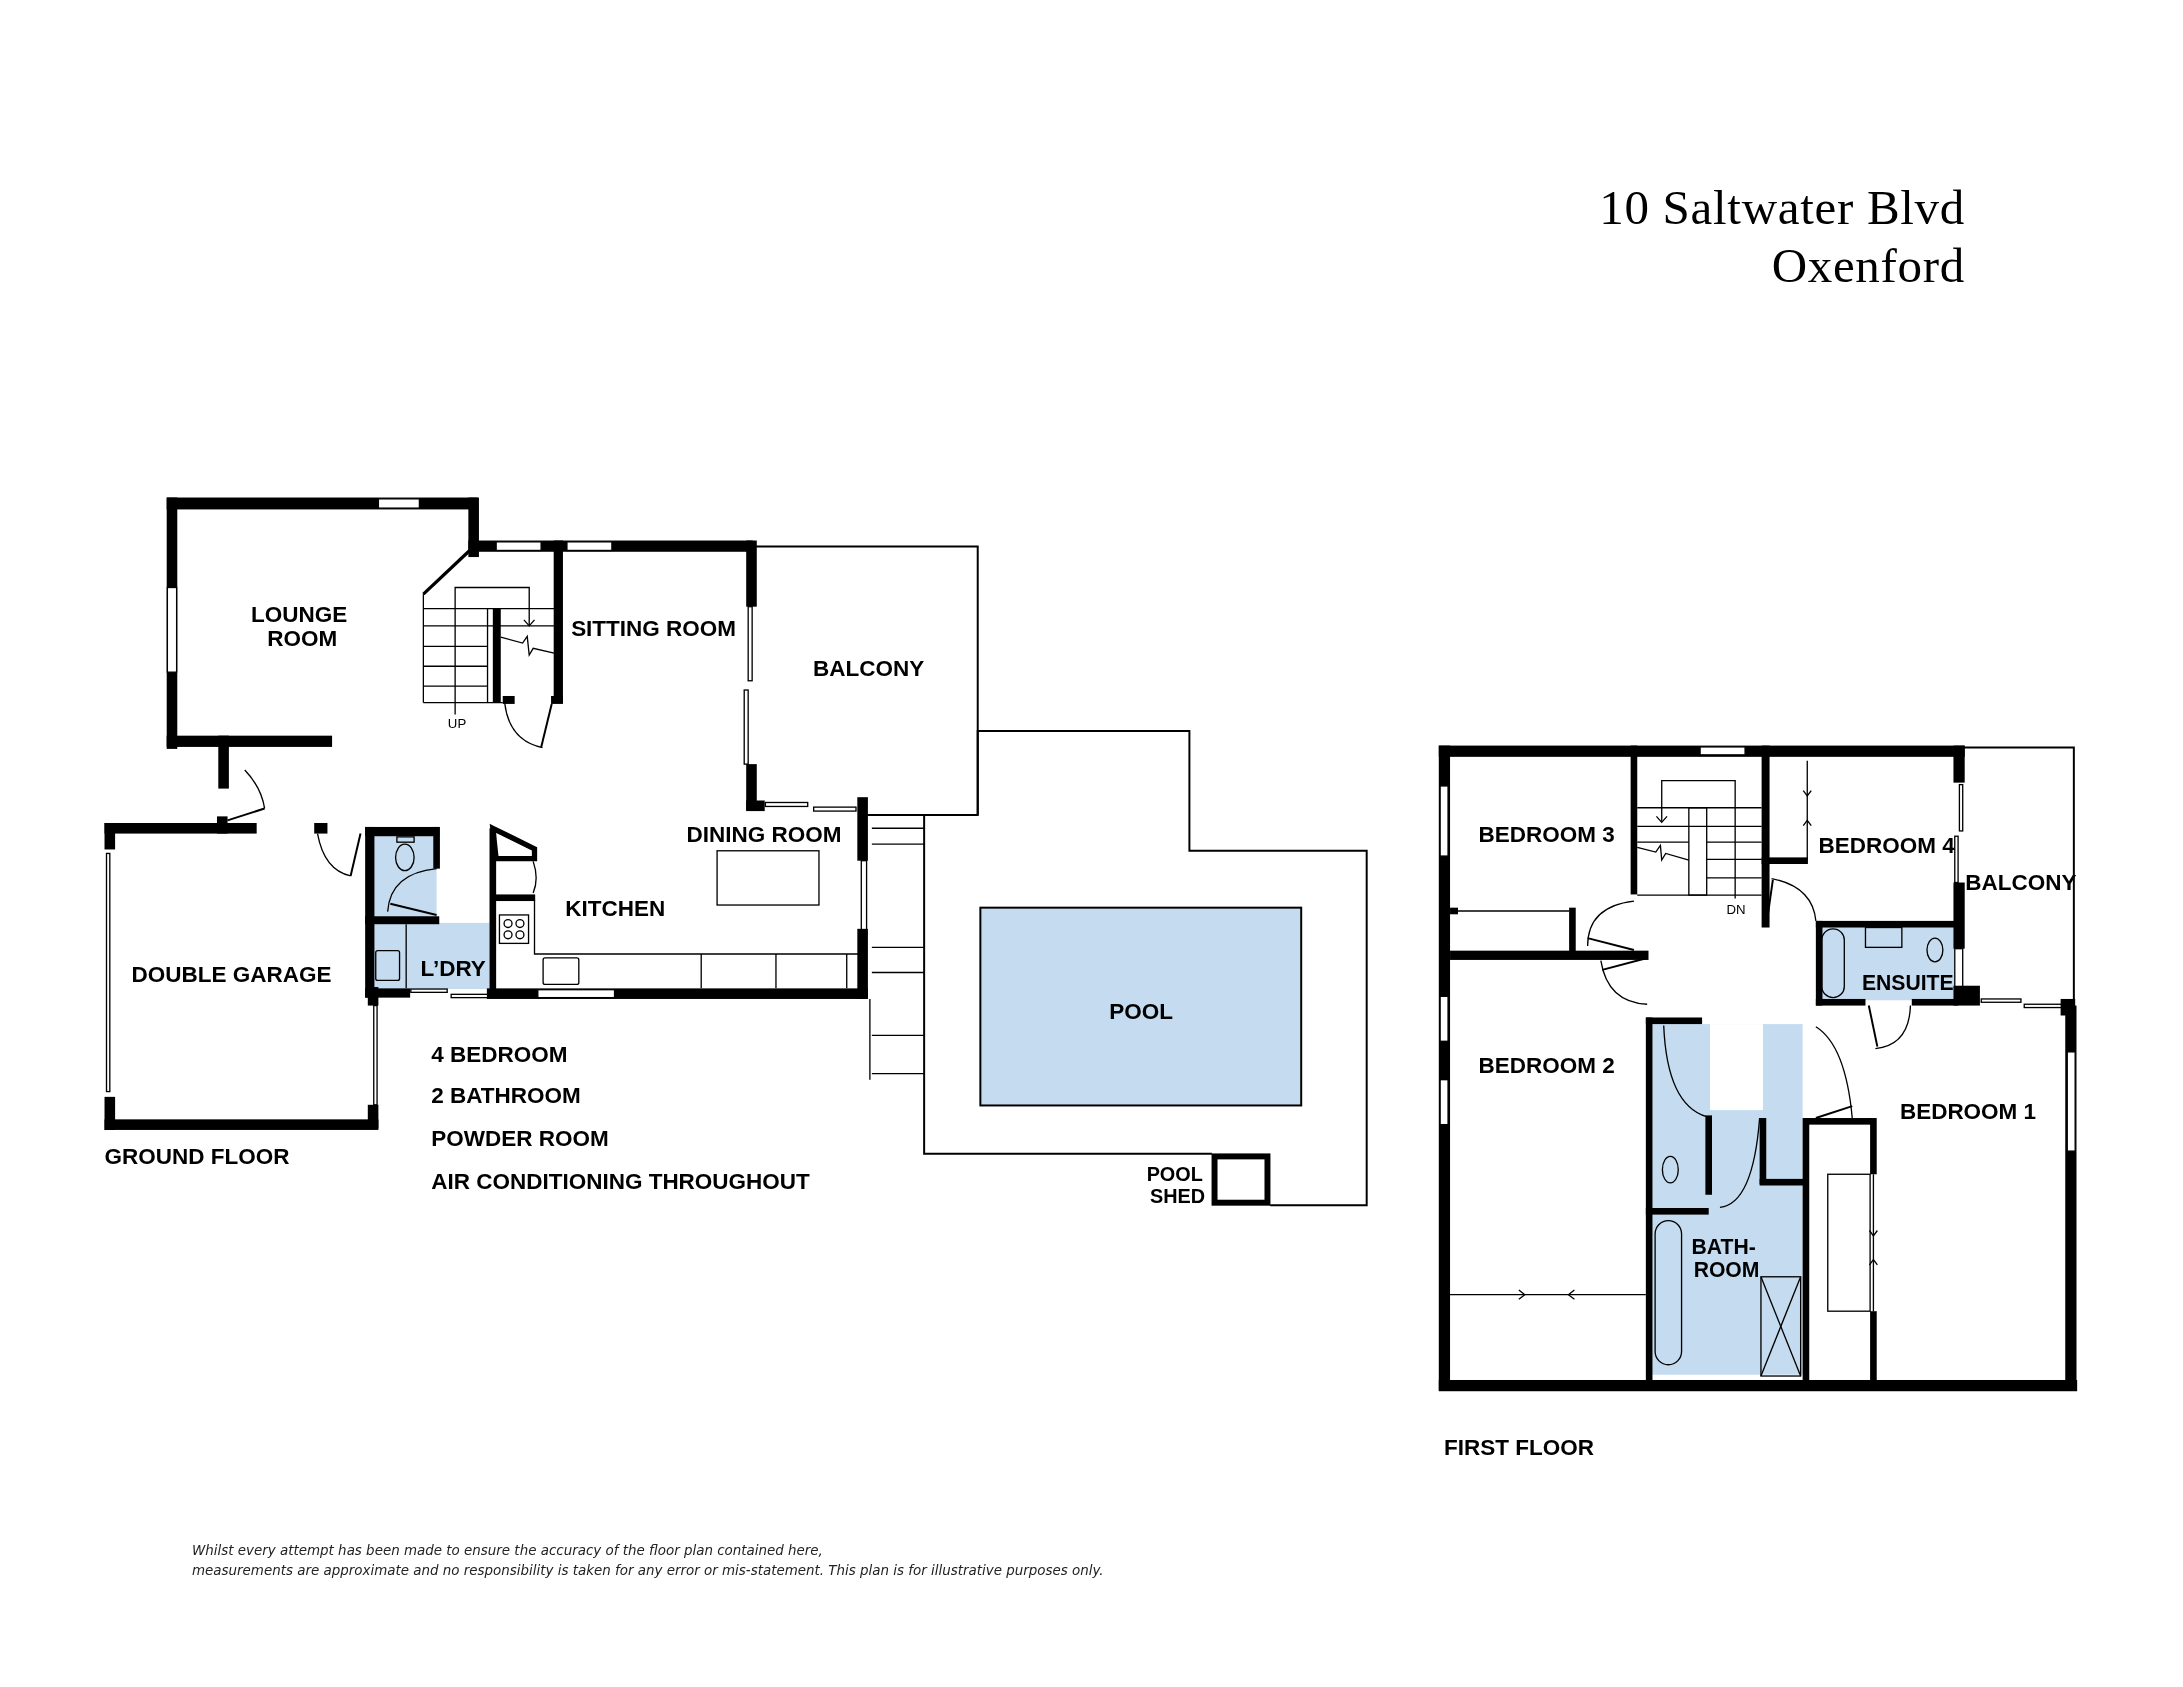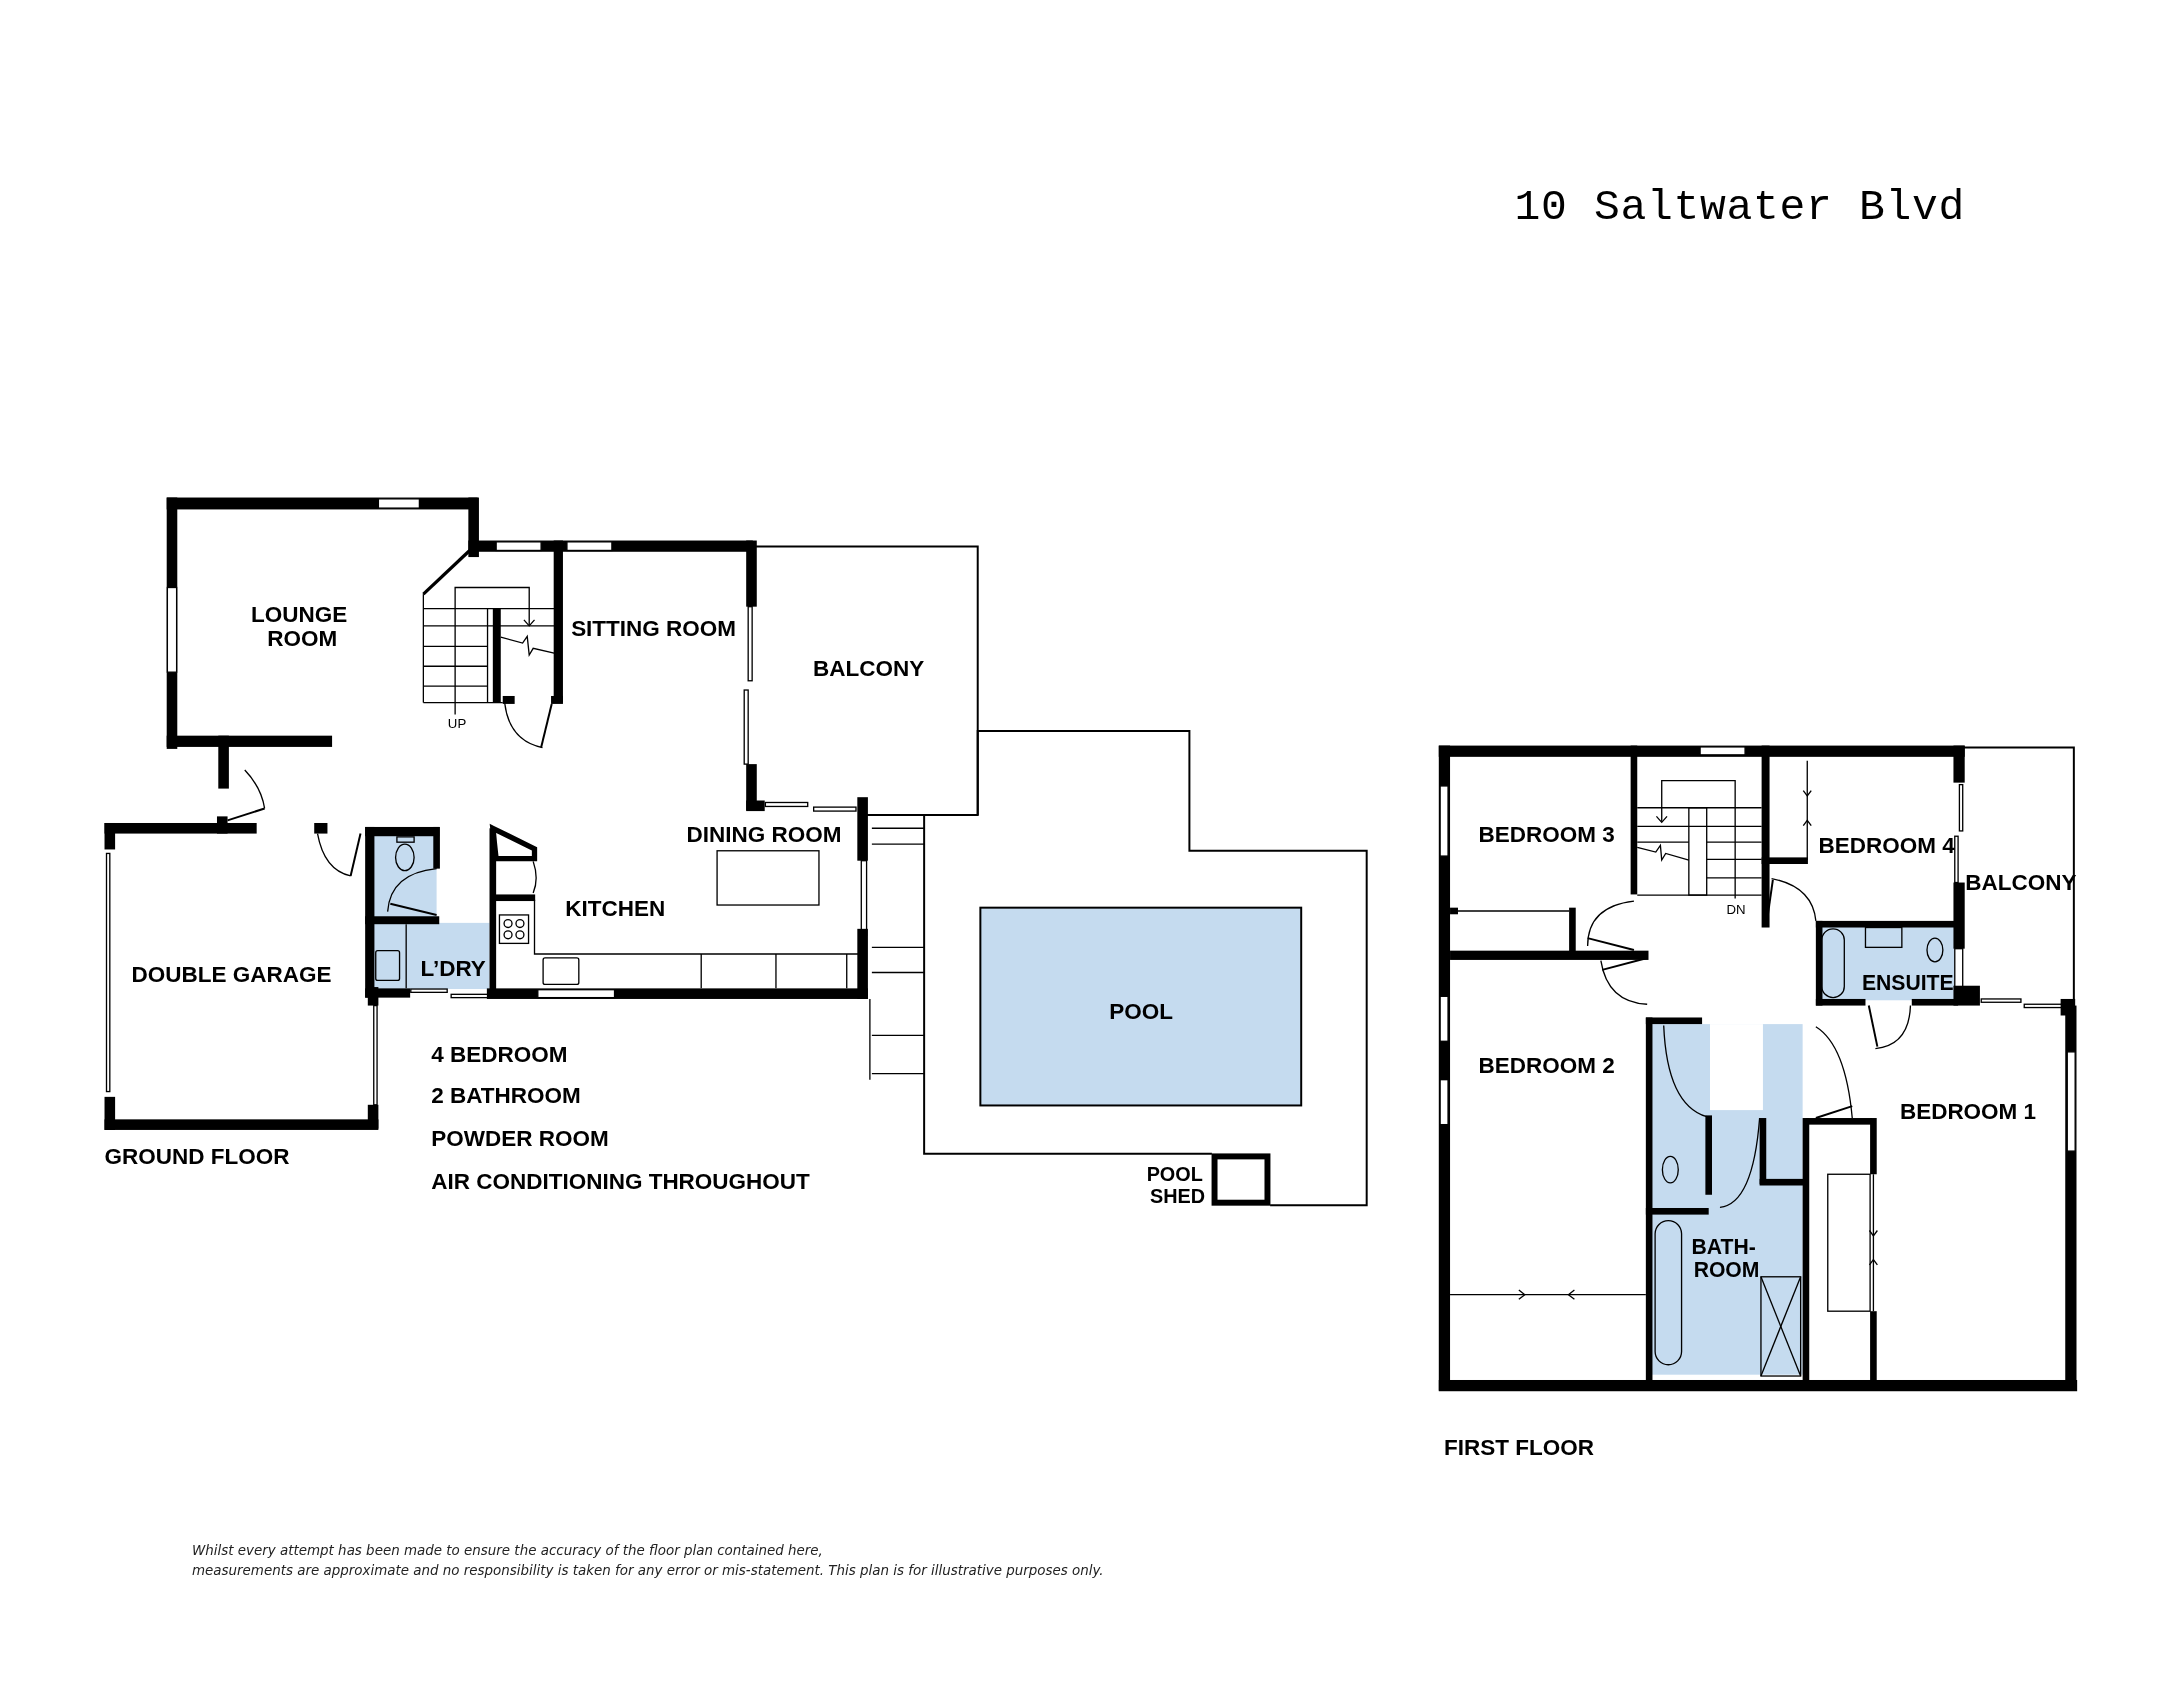--- a/index.html
+++ b/index.html
@@ -1,35 +1,36 @@
 <!DOCTYPE html>
 <html style="font-size:10.6px"><head>
 <meta charset="utf-8">
 <style>
   html, body { margin: 0; padding: 0; background: #ffffff; }
   body { width: 2183px; height: 1687px; position: relative; overflow: hidden; font-family: "Liberation Sans", sans-serif; }
   #plan { position: absolute; left: 0; top: 0; width: 2183px; height: 1687px; }
   .title-block { position: absolute; right: 218px; top: 179px; text-align: right; color: #000; }
-  .title-line { font-family: Liberation Mono, monospace; font-size: 43px; line-height: 58px; font-weight: 300; letter-spacing: 0.7px; }
+  .title-line { font-family: Liberation Serif, serif; font-size: 49px; line-height: 58px; font-weight: 300; letter-spacing: 0.7px; }
   .room-label { font-family: "Liberation Sans", sans-serif; font-weight: bold; font-size: 34px; fill: #000; }
   .small-label { font-family: "Liberation Sans", sans-serif; font-size: 20px; fill: #000; }
   .floor-label { font-family: "Liberation Sans", sans-serif; font-weight: bold; font-size: 34px; fill: #000; }
   .feature { font-family: "Liberation Sans", sans-serif; font-weight: bold; font-size: 34px; fill: #000; }
   .disclaimer { position: absolute; left: 192px; top: 1540px; font-family: "DejaVu Sans", sans-serif; font-style: italic; font-size: 14.6px; line-height: 20px; color: #222; transform: scaleX(0.92); transform-origin: left top; }
   .wall { fill: #000; }
   .thin { fill: none; stroke: #000; stroke-width: 3; }
   .hair { fill: none; stroke: #000; stroke-width: 2; }
   .wet { fill: #c5dbef; }
   .win { fill: #fff; stroke: #000; stroke-width: 2; }
 </style>
 </head>
 <body>
 
 <div class="title-block">
   <div class="title-line">10 Saltwater Blvd</div>
+  <div class="title-line">Oxenford</div>
 </div>
 
 <svg id="plan" viewBox="0 0 3300 2550" xmlns="http://www.w3.org/2000/svg">
 
   <g>
 
     <polyline class="thin" points="1308,1232 1397,1232 1397,1744 1832,1744"></polyline>
     <polyline class="thin" points="1478,1232 1478,1105 1798,1105 1798,1286 2066,1286 2066,1822 1920,1822"></polyline>
 
     <polyline class="thin" points="1137,826 1478,826 1478,1232 1318,1232"></polyline>

